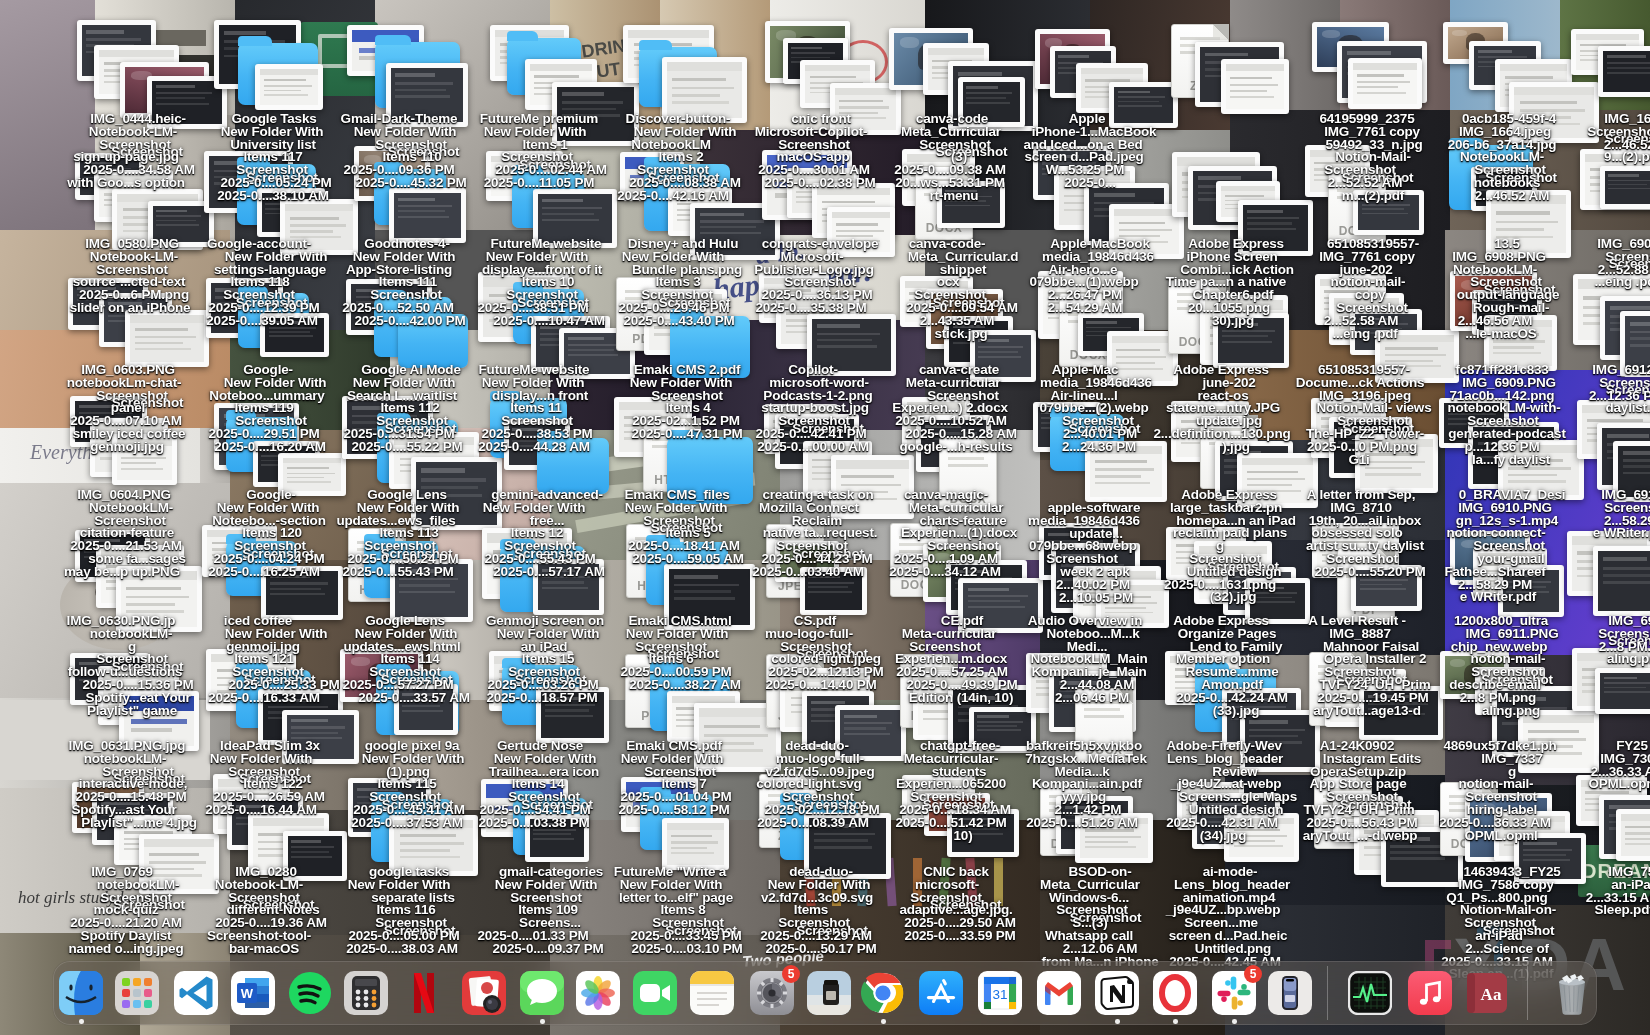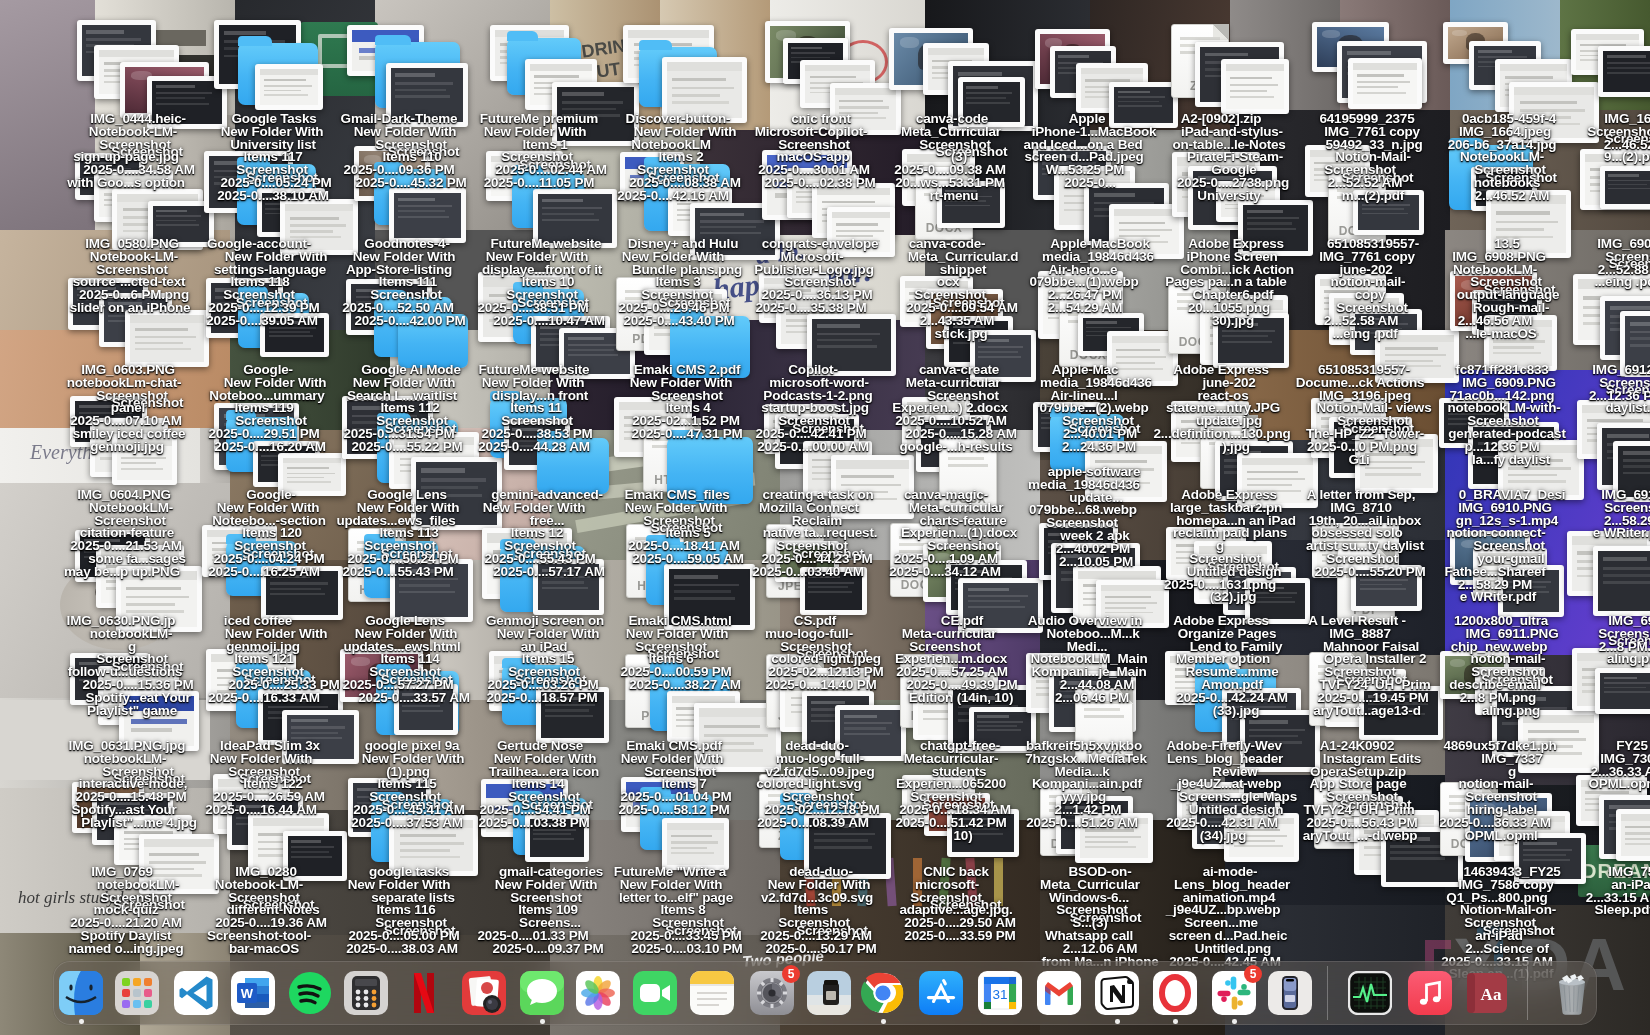--- a/index.html
+++ b/index.html
@@ -2011,29 +2011,20 @@
       <div style="position:relative;left:0px">rt-menu</div>
     </div>
 <div class="lbl" style="left:956px;top:113px;width:270px">
       <div style="position:relative;left:-4px">Apple</div>
       <div style="position:relative;left:3px">iPhone-1...MacBook</div>
       <div style="position:relative;left:-8px">and Iced...on a Bed</div>
       <div style="position:relative;left:-7px">screen d...Pad.jpeg</div>
       <div style="position:relative;left:-6px">W...53.25 PM</div>
       <div style="position:relative;left:-1px">2025-0...</div>
     </div>
-<div class="lbl" style="left:1094px;top:113px;width:270px">
-      <div style="position:relative;left:-8px">A2-[0902].zip</div>
-      <div style="position:relative;left:3px">iPad-and-stylus-</div>
-      <div style="position:relative;left:0px">on-table...le-Notes</div>
-      <div style="position:relative;left:6px">PirateFi-Steam-</div>
-      <div style="position:relative;left:5px">Google</div>
-      <div style="position:relative;left:4px">2025-0....2738.png</div>
-      <div style="position:relative;left:0px">University</div>
-    </div>
 <div class="lbl" style="left:1231px;top:113px;width:270px">
       <div style="position:relative;left:1px">64195999_2375</div>
       <div style="position:relative;left:6px">IMG_7761 copy</div>
       <div style="position:relative;left:8px">59492_33_n.jpg</div>
       <div style="position:relative;left:7px">Notion-Mail-</div>
       <div style="position:relative;left:-6px">Screenshot</div>
       <div style="position:absolute;left:0;right:0;top:59px;margin-left:23px">Screenshot</div>
       <div style="position:relative;left:-1px">2...52.52 AM</div>
       <div style="position:relative;left:7px">m...(2).pdf</div>
     </div>
@@ -2125,21 +2116,21 @@
       <div style="position:relative;left:7px">media_19846d436</div>
       <div style="position:relative;left:-8px">Air-hero...e</div>
       <div style="position:relative;left:-7px">079bbe...(1).webp</div>
       <div style="position:relative;left:-6px">2...26.47 PM</div>
       <div style="position:relative;left:-6px">2...54.29 AM</div>
     </div>
 <div class="lbl" style="left:1094px;top:238px;width:270px">
       <div style="position:relative;left:7px">Adobe Express</div>
       <div style="position:relative;left:3px">iPhone Screen</div>
       <div style="position:relative;left:8px">Combi...ick Action</div>
-      <div style="position:relative;left:-3px">Pages pa...n a table</div>
+      <div style="position:relative;left:-3px">Time pa...n a native</div>
       <div style="position:relative;left:4px">Chapter6.pdf</div>
       <div style="position:relative;left:0px">20...1055.png</div>
       <div style="position:relative;left:4px">30).jpg</div>
     </div>
 <div class="lbl" style="left:1231px;top:238px;width:270px">
       <div style="position:relative;left:7px">651085319557-</div>
       <div style="position:relative;left:1px">IMG_7761 copy</div>
       <div style="position:relative;left:0px">june-202</div>
       <div style="position:relative;left:2px">notion-mail-</div>
       <div style="position:relative;left:4px">copy</div>
@@ -2337,21 +2328,21 @@
     </div>
 <div class="lbl" style="left:819px;top:489px;width:270px">
       <div style="position:relative;left:-8px">canva-magic-</div>
       <div style="position:relative;left:2px">Meta-curricular</div>
       <div style="position:relative;left:9px">charts-feature</div>
       <div style="position:relative;left:5px">Experien...(1).docx</div>
       <div style="position:relative;left:9px">Screenshot</div>
       <div style="position:relative;left:-8px">2025-0....1.09 AM</div>
       <div style="position:relative;left:-9px">2025-0....34.12 AM</div>
     </div>
-<div class="lbl" style="left:956px;top:466px;width:270px">
+<div class="lbl" style="left:956px;top:502px;width:270px">
       <div style="position:relative;left:3px">apple-software</div>
       <div style="position:relative;left:-7px">media_19846d436</div>
       <div style="position:relative;left:5px">update...</div>
       <div style="position:relative;left:-8px">079bbe...68.webp</div>
       <div style="position:relative;left:-9px">Screenshot</div>
       <div style="position:relative;left:4px">week 2 apk</div>
       <div style="position:relative;left:2px">2...40.02 PM</div>
       <div style="position:relative;left:5px">2...10.05 PM</div>
     </div>
 <div class="lbl" style="left:1094px;top:489px;width:270px">

